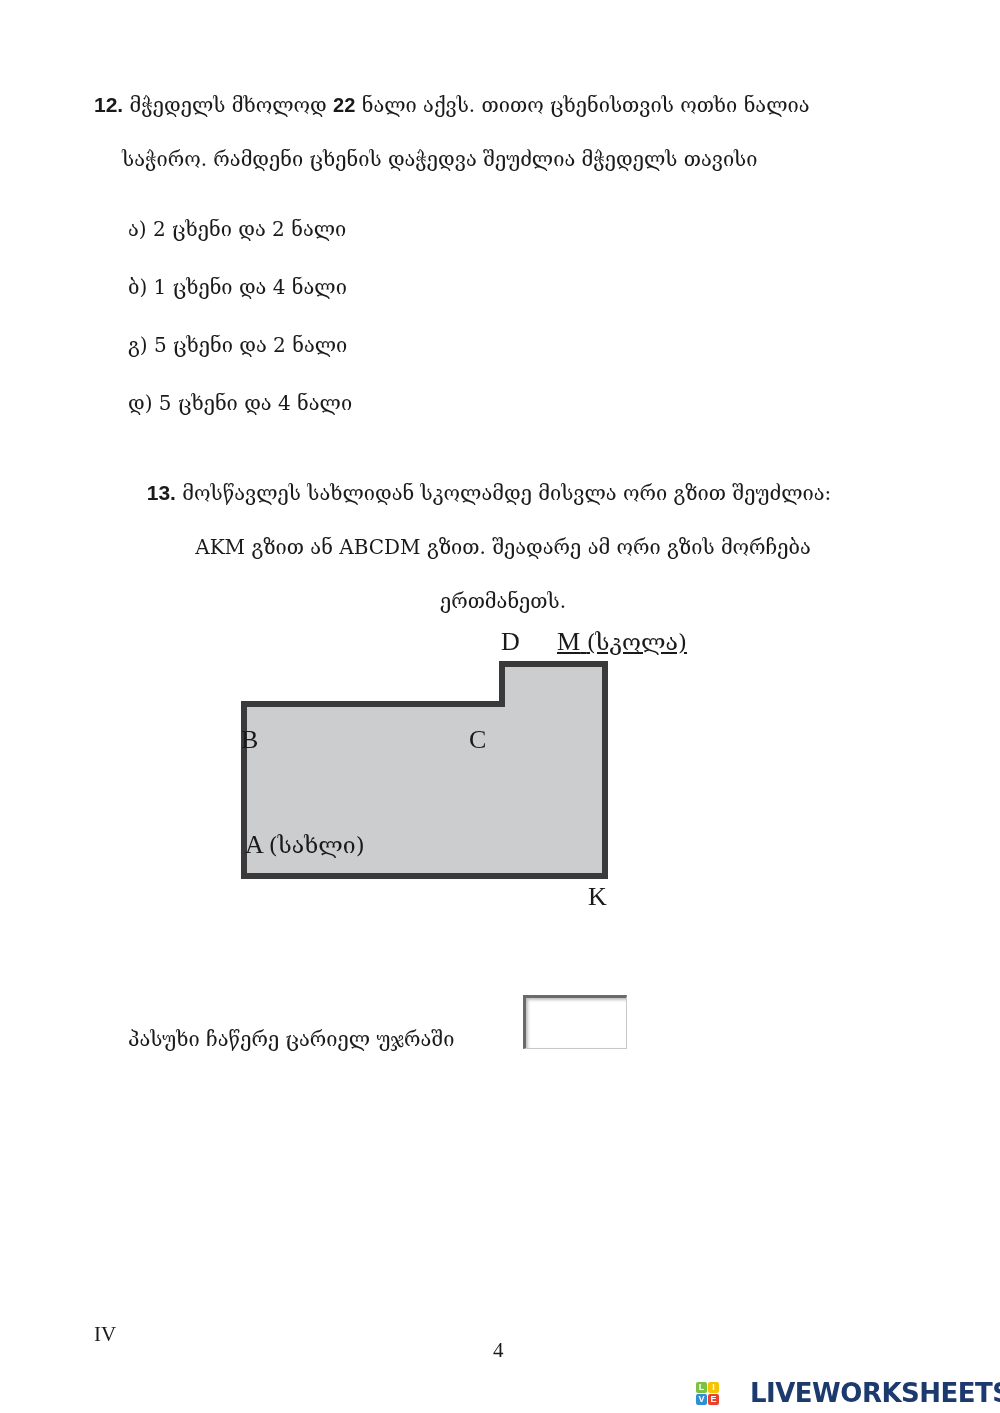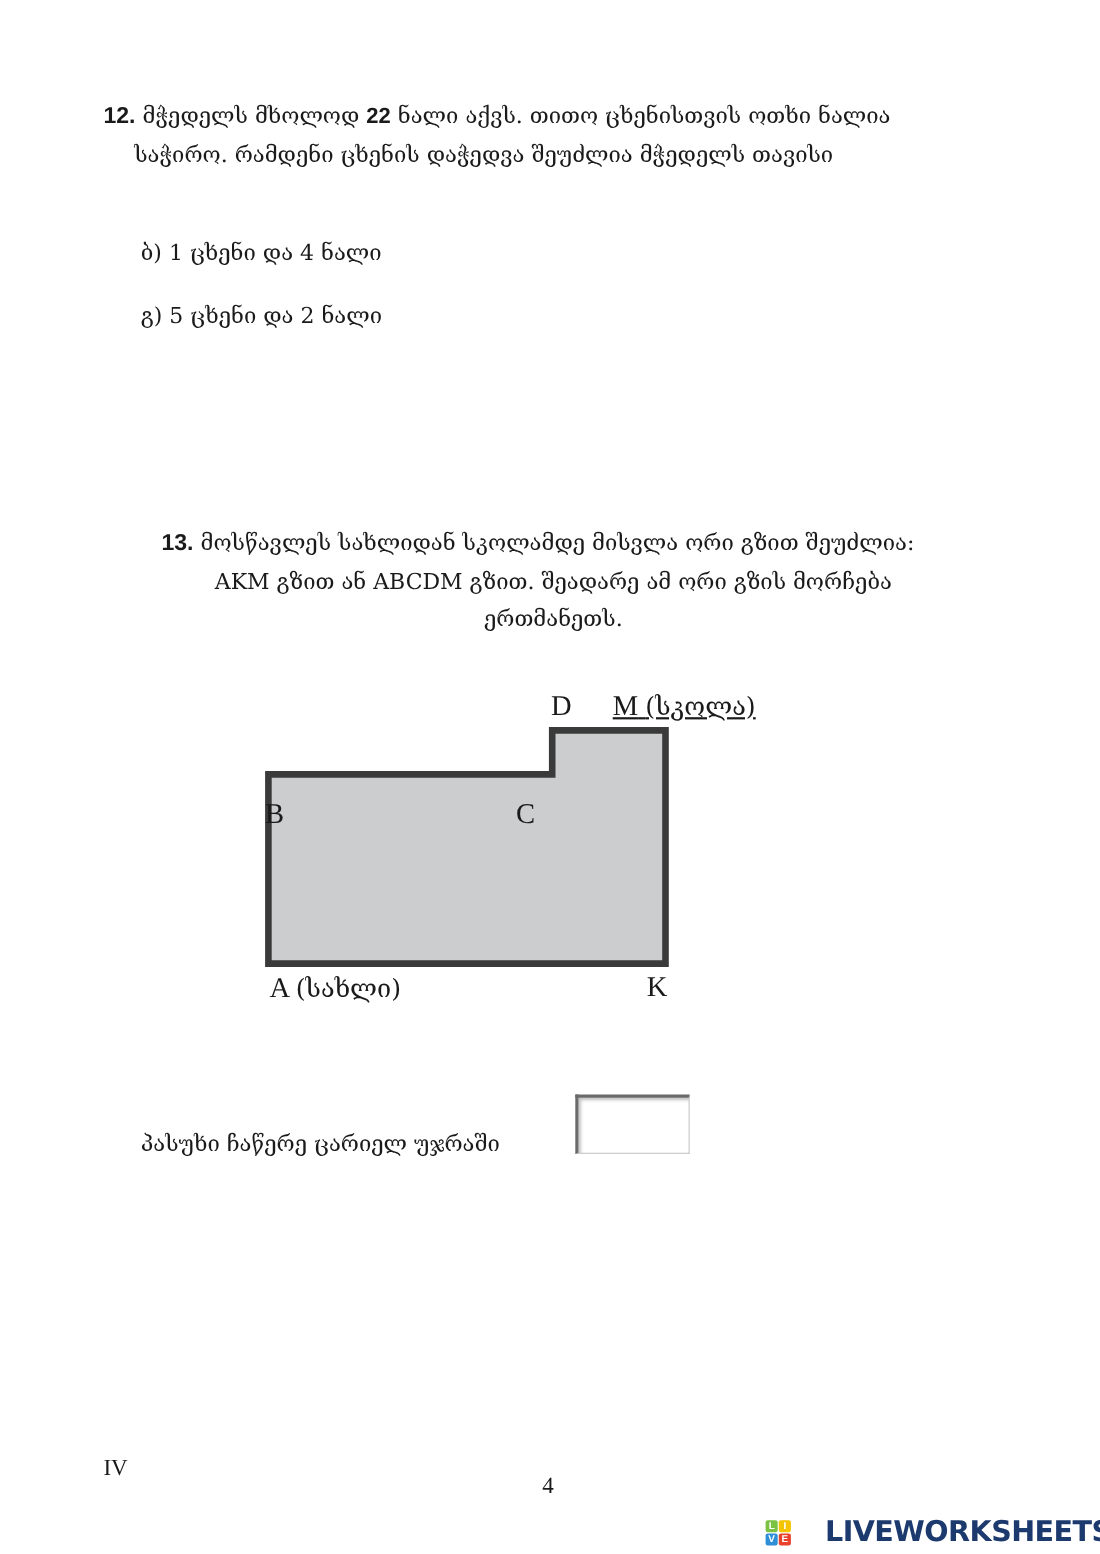--- a/index.html
+++ b/index.html
@@ -19,21 +19,21 @@
       position: absolute;
       left: 94px;
       width: 790px;
       font-size: 20px;
       line-height: 34px;
     }
     .q-line {
       display: block;
       white-space: nowrap;
     }
-    .q-line.indent { padding-left: 28px; }
+    .q-line.indent { padding-left: 28px; margin-top: 20px; }
     .q-num {
       font-family: "Liberation Sans", "DejaVu Sans", sans-serif;
       font-weight: bold;
       font-size: 21px;
     }
     .bold-num {
       font-family: "Liberation Sans", "DejaVu Sans", sans-serif;
       font-weight: bold;
       margin-top: 18px;
     }
@@ -147,22 +147,24 @@
 
 <div class="q-block" style="top: 88px;">
   <span class="q-line">
     <span class="q-num">12.</span>
     <span>მჭედელს მხოლოდ </span><span class="bold-num">22</span><span> ნალი აქვს. თითო ცხენისთვის ოთხი ნალია</span>
   </span>
   <span class="q-line indent">საჭირო. რამდენი ცხენის დაჭედვა შეუძლია მჭედელს თავისი</span>
 </div>
 
 <div class="options">
+  <span class="option">ა) 2 ცხენი და 2 ნალი</span>
   <span class="option">ბ) 1 ცხენი და 4 ნალი</span>
   <span class="option">გ) 5 ცხენი და 2 ნალი</span>
+  <span class="option">დ) 5 ცხენი და 4 ნალი</span>
 </div>
 
 <div class="q-block" style="top: 476px; text-align: center;">
   <span class="q-line">
     <span class="q-num">13.</span><span> მოსწავლეს სახლიდან სკოლამდე მისვლა ორი გზით შეუძლია:</span>
   </span>
   <span class="q-line indent">AKM გზით ან ABCDM გზით. შეადარე ამ ორი გზის მორჩება</span>
   <span class="q-line indent">ერთმანეთს.</span>
 </div>
 
@@ -170,21 +172,21 @@
   <polygon points="244,704 502,704 502,664 605,664 605,876 244,876" fill="#cbcdcf" stroke="#3a3a3a" stroke-width="6" stroke-linejoin="miter"></polygon>
 </svg>
 
 <div class="fig-label" style="left: 501px; top: 627px;">D</div>
 <div class="fig-label" style="left: 557px; top: 627px; text-decoration: underline;">
   <span>M</span>
   <span class="geo">(სკოლა)</span>
 </div>
 <div class="fig-label" style="left: 241px; top: 725px;">B</div>
 <div class="fig-label" style="left: 469px; top: 725px;">C</div>
-<div class="fig-label" style="left: 245px; top: 883px;">
+<div class="fig-label" style="left: 245px; top: 830px;">
   <span>A</span>
   <span class="geo">(სახლი)</span>
 </div>
 <div class="fig-label" style="left: 588px; top: 882px;">K</div>
 
 <div class="answer-label">პასუხი ჩაწერე ცარიელ უჯრაში</div>
 <input class="answer-box" type="text" value="" style="">
 
 <div class="footer-roman">IV</div>
 <div class="page-number">4</div>

